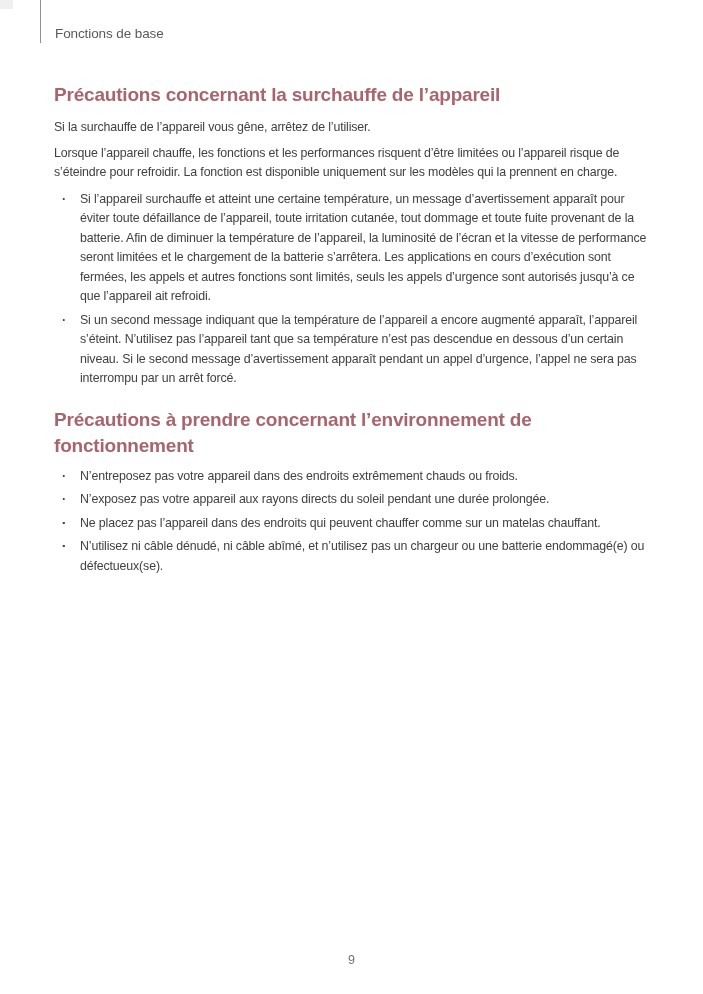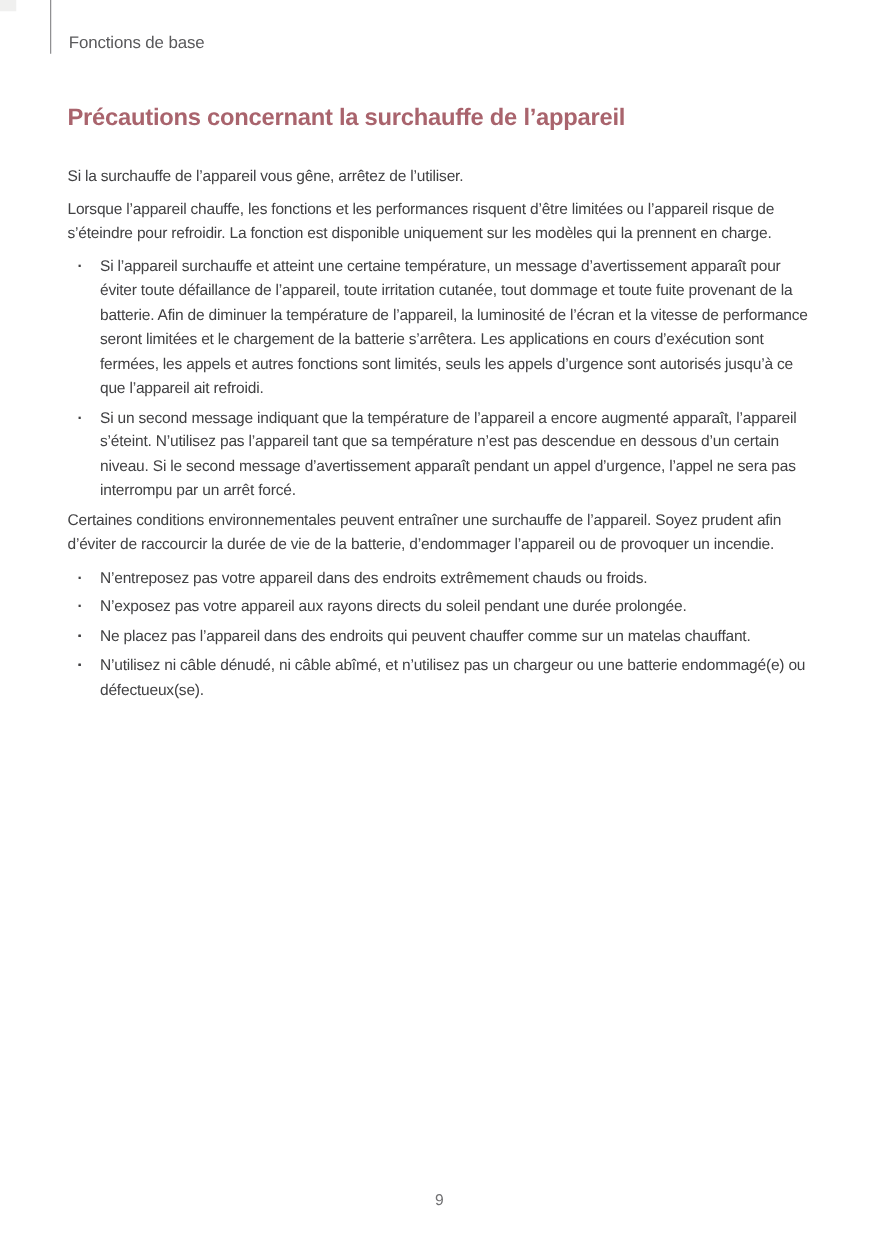--- a/index.html
+++ b/index.html
@@ -37,21 +37,21 @@
     width: 598px;
   }
   h1 {
     margin: 0;
     font-size: 19px;
     font-weight: bold;
     line-height: 26px;
     letter-spacing: -0.2px;
     color: #a9646d;
   }
-  .h1-first { margin-top: 82px; margin-bottom: 24px; }
+  .h1-first { margin-top: 82px; margin-bottom: 10px; }
   .h1-second { margin-top: 18px; margin-bottom: 8px; max-width: 520px; }
   p {
     margin: 0 0 6px 0;
     font-size: 12.4px;
     line-height: 19.5px;
     letter-spacing: -0.15px;
   }
   ul.bullets {
     list-style: none;
     margin: 7px 0 0 0;
@@ -100,22 +100,22 @@
       <li>
         <span class="marker">·</span>
         <span>Si l’appareil surchauffe et atteint une certaine température, un message d’avertissement apparaît pour éviter toute défaillance de l’appareil, toute irritation cutanée, tout dommage et toute fuite provenant de la batterie. Afin de diminuer la température de l’appareil, la luminosité de l’écran et la vitesse de performance seront limitées et le chargement de la batterie s’arrêtera. Les applications en cours d’exécution sont fermées, les appels et autres fonctions sont limités, seuls les appels d’urgence sont autorisés jusqu’à ce que l’appareil ait refroidi.</span>
       </li>
       <li>
         <span class="marker">·</span>
         <span>Si un second message indiquant que la température de l’appareil a encore augmenté apparaît, l’appareil s’éteint. N’utilisez pas l’appareil tant que sa température n’est pas descendue en dessous d’un certain niveau. Si le second message d’avertissement apparaît pendant un appel d’urgence, l’appel ne sera pas interrompu par un arrêt forcé.</span>
       </li>
     </ul>
 
+    <h1 class="h1-second">Précautions à prendre concernant l’environnement de fonctionnement</h1>
 
-    <p>Certaines conditions environnementales peuvent entraîner une surchauffe de l’appareil. Soyez prudent afin d’éviter de raccourcir la durée de vie de la batterie, d’endommager l’appareil ou de provoquer un incendie.</p>
 
     <ul class="bullets">
       <li>
         <span class="marker">·</span>
         <span>N’entreposez pas votre appareil dans des endroits extrêmement chauds ou froids.</span>
       </li>
       <li>
         <span class="marker">·</span>
         <span>N’exposez pas votre appareil aux rayons directs du soleil pendant une durée prolongée.</span>
       </li>

